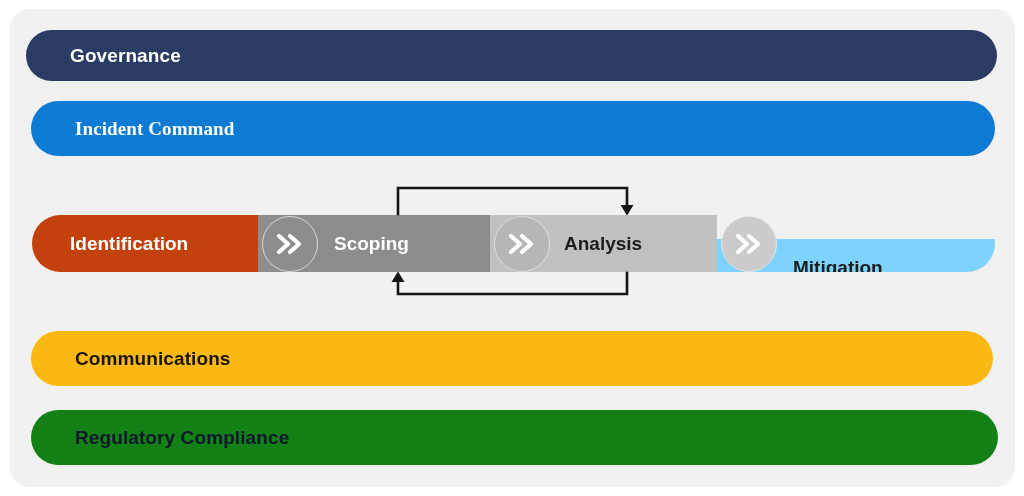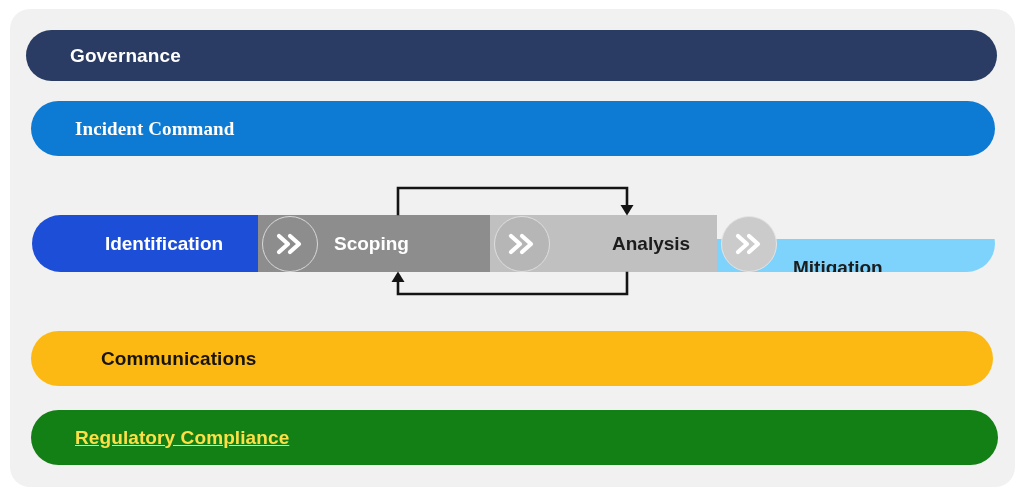--- a/index.html
+++ b/index.html
@@ -67,30 +67,30 @@
   }
   #bar-incident-command .bar-label { color: #ffffff; font-family: Liberation Serif, serif; }
 
   #bar-communications {
     left: 31px;
     top: 331px;
     width: 962px;
     height: 55px;
     background: #fdb913;
   }
-  #bar-communications .bar-label { color: #17140d; margin-left: 26px; }
+  #bar-communications .bar-label { color: #17140d; }
 
   #bar-regulatory {
     left: 31px;
     top: 410px;
     width: 967px;
     height: 55px;
     background: #138015;
   }
-  #bar-regulatory .bar-label { color: #fde047; text-decoration: underline; }
+  #bar-regulatory .bar-label { color: #0f172a; }
 
   
   #process-bar {
     position: absolute;
     left: 32px;
     top: 215px;
     width: 963px;
     height: 57px;
     border-radius: 999px;
     overflow: hidden;
@@ -105,42 +105,40 @@
     box-sizing: border-box;
   }
   .phase-label {
     font-weight: bold;
     font-size: 19px;
     white-space: nowrap;
   }
 
   #phase-identification {
     width: 226px;
-    background: #1d4ed8;
-    justify-content: center;
+    background: #c2410c;
   }
   #phase-identification .phase-label {
     color: #ffffff;
     padding-left: 38px;
   }
 
   #phase-scoping {
     width: 232px;
     background: #8d8d8d;
     text-align: center;
   }
   #phase-scoping .phase-label {
     color: #ffffff;
     padding-left: 76px;
   }
 
   #phase-analysis {
     width: 227px;
     background: #c0c0c0;
-    padding-left: 48px;
   }
   #phase-analysis .phase-label {
     color: #1c1c1c;
     padding-left: 74px;
   }
 
   #phase-mitigation {
     width: 278px;
     background: #7dd3fc;
     margin-top: 24px;

